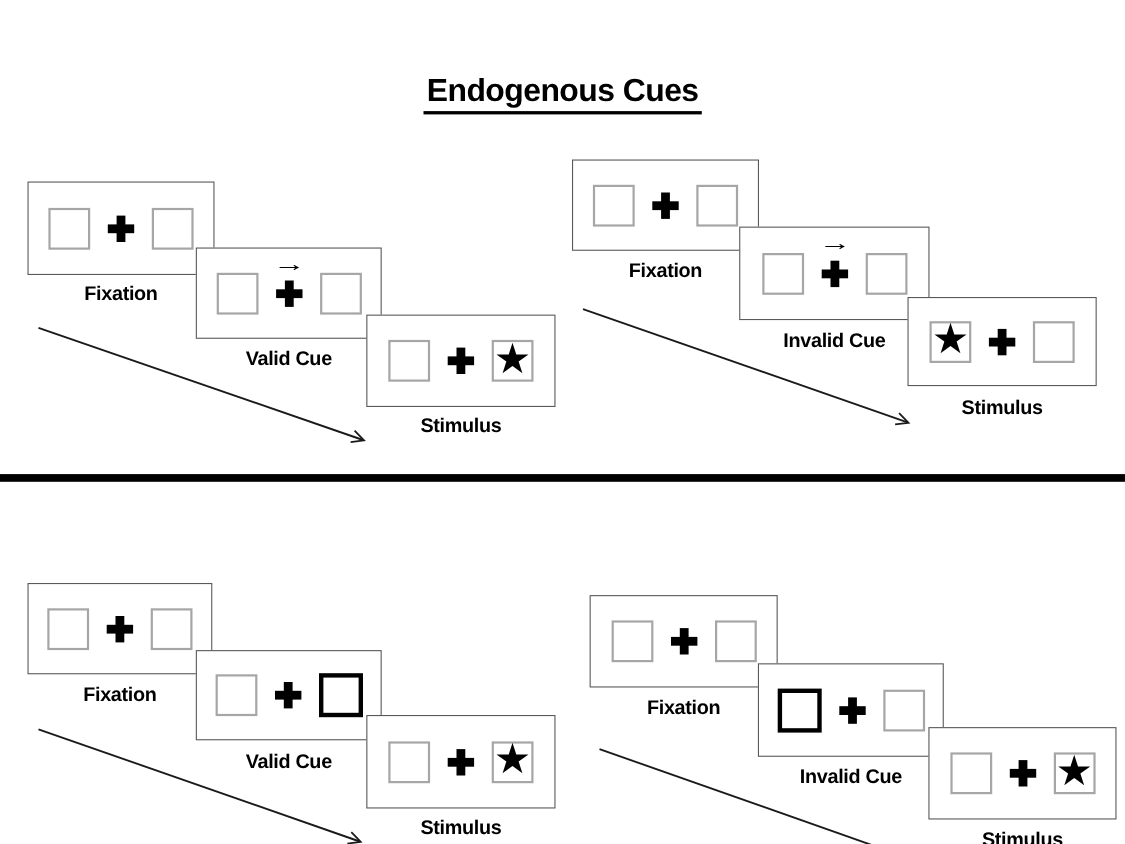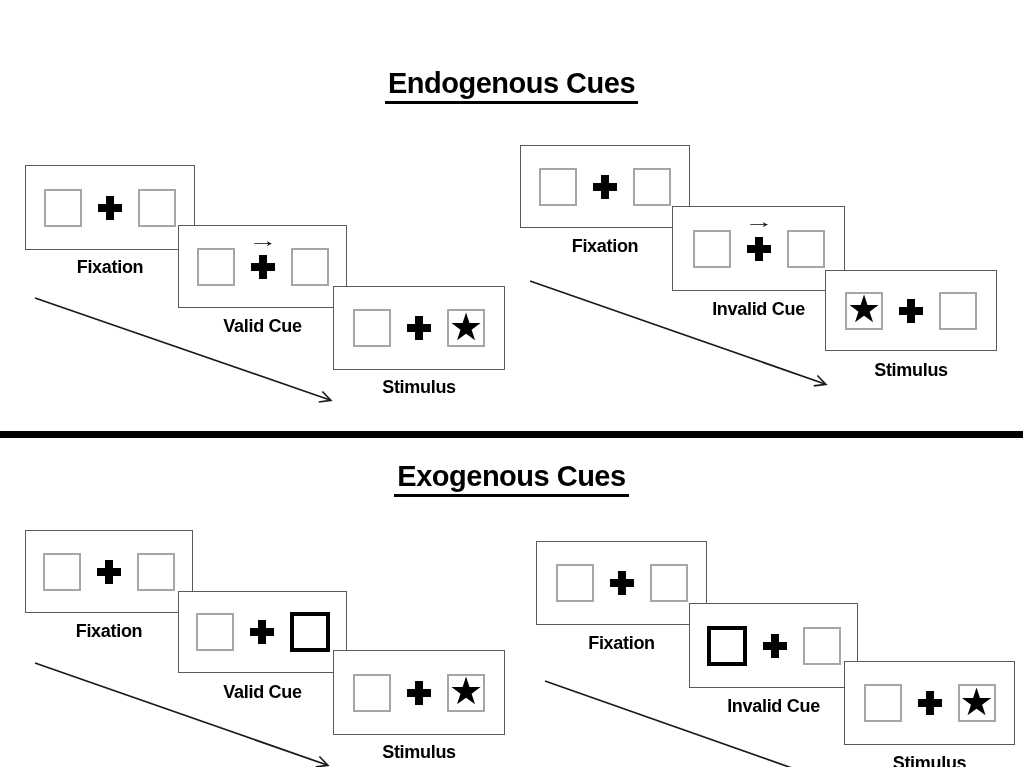--- a/index.html
+++ b/index.html
@@ -111,23 +111,20 @@
     </div>
     <div class="center">
       <span class="plus"></span>
     </div>
     <div class="box"></div>
   </div>
   <div class="plabel" style="left:825px;top:317px;width:172px">Stimulus</div>
 
   <div class="divider" style="top:388px;height:7px"></div>
 
-  <div class="title-wrap" style="top:417px;">
-    <span class="title">Exogenous Cues</span>
-  </div>
 
   <div class="panel" style="left:25px;top:487px;width:168px;height:83px;z-index:1">
     <div class="box"></div>
     <div class="center">
       <span class="plus"></span>
     </div>
     <div class="box"></div>
   </div>
   <div class="plabel" style="left:25px;top:578px;width:168px">Fixation</div>
 

